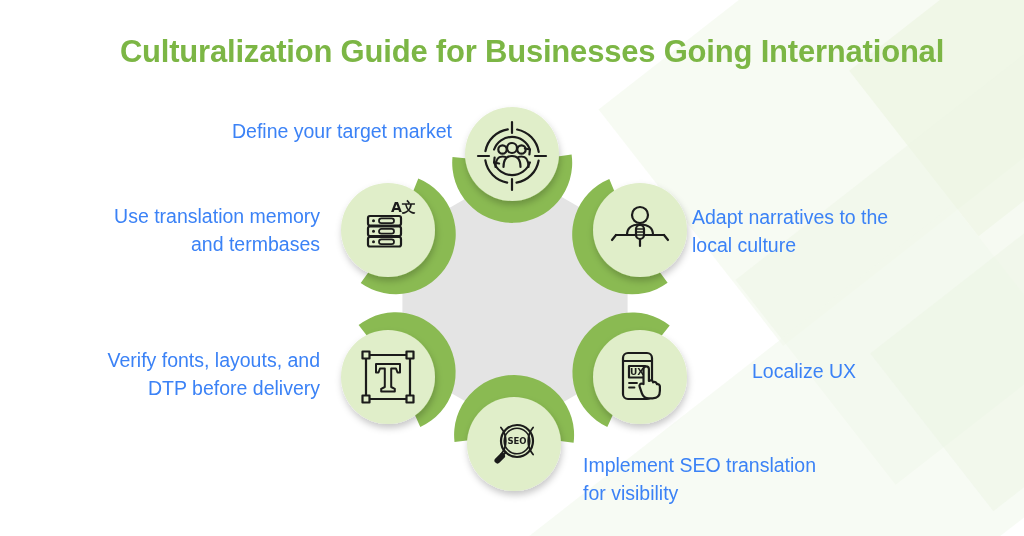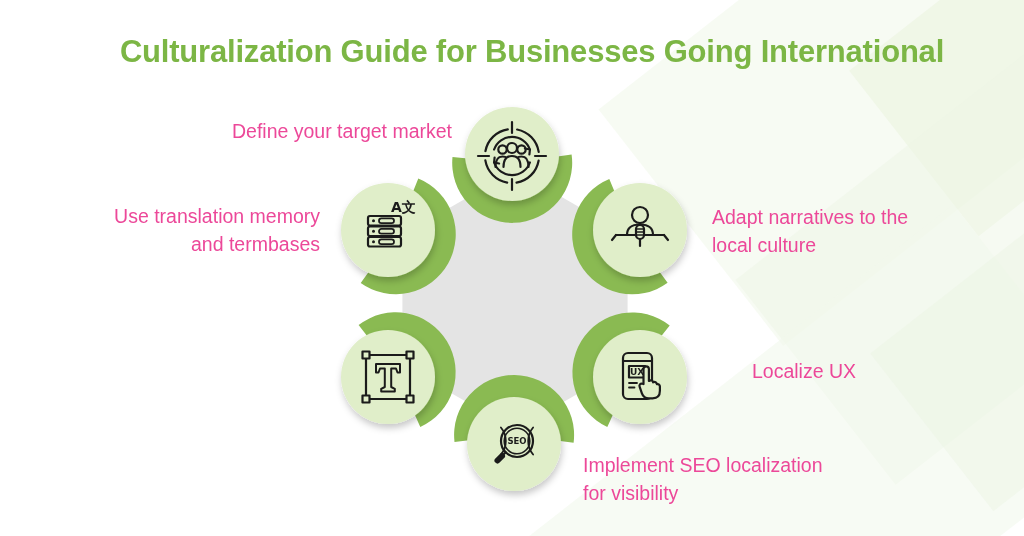--- a/index.html
+++ b/index.html
@@ -6,21 +6,21 @@
   #stage{
     position:relative;width:1024px;height:536px;overflow:hidden;
     background:#ffffff;font-family:"Liberation Sans", sans-serif;
   }
   .deco{position:absolute;pointer-events:none;}
   .title{
     position:absolute;top:34px;left:0;width:1024px;text-align:center;
     font-size:31px;font-weight:700;letter-spacing:-0.2px;color:#7cb645;padding-left:20px;
   }
   .label{
-    position:absolute;color:#ec4899;font-size:19.5px;line-height:28px;
+    position:absolute;color:#3b82f6;font-size:19.5px;line-height:28px;
     white-space:pre-line;
   }
   .lbl-right{text-align:right;}
   .lbl-left{text-align:left;}
   svg{position:absolute;top:0;left:0;}
   svg text{font-family:"DejaVu Sans","Liberation Sans",sans-serif;}
 </style>
 </head>
 <body>
 
@@ -131,22 +131,24 @@
       <line x1="-8.3" y1="7.3" x2="-11" y2="10"></line>
       <line x1="-12" y1="11" x2="-16.5" y2="15.5" stroke-width="6"></line>
     </g>
   </svg>
 
   <div class="label lbl-right" style="left:130px;top:117px;width:322px;">Define your target market</div>
 
   <div class="label lbl-right" style="left:20px;top:202px;width:300px;">Use translation memory
 and termbases</div>
 
-  <div class="label lbl-left" style="left:712px;top:203px;width:300px;">Adapt narratives to the
+  <div class="label lbl-left" style="left:692px;top:203px;width:300px;">Adapt narratives to the
 local culture</div>
 
+  <div class="label lbl-right" style="left:20px;top:346px;width:300px;">Verify fonts, layouts, and
+DTP before delivery</div>
 
   <div class="label lbl-left" style="left:752px;top:357px;width:300px;">Localize UX</div>
 
-  <div class="label lbl-left" style="left:583px;top:451px;width:330px;">Implement SEO localization
+  <div class="label lbl-left" style="left:583px;top:451px;width:330px;">Implement SEO translation
 for visibility</div>
 
 </div>
 
 </body></html>

